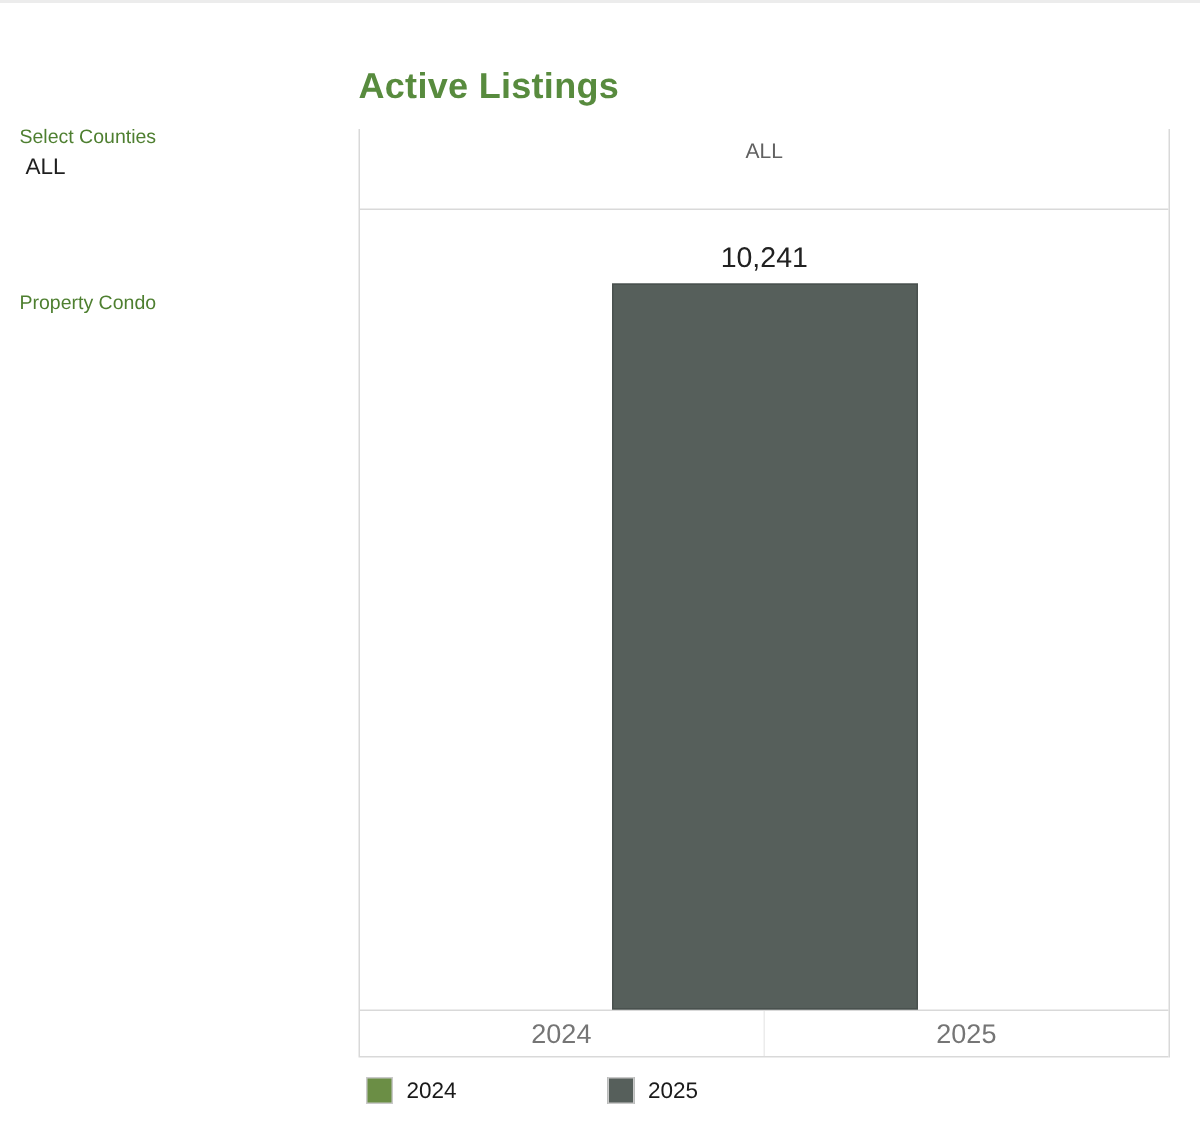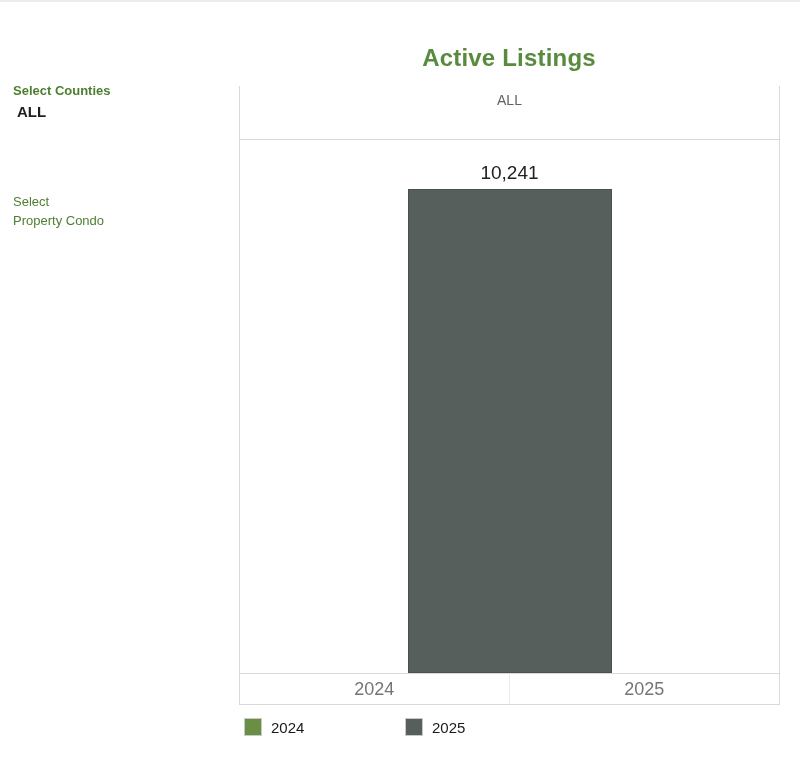--- a/index.html
+++ b/index.html
@@ -3,27 +3,27 @@
 <meta charset="utf-8">
 <style>
   * { margin:0; padding:0; box-sizing:border-box; }
   html,body { width:800px; height:764px; background:#ffffff; font-family:"Liberation Sans", sans-serif; overflow:hidden; }
   body { position:relative; }
 
   .top-edge { position:absolute; top:0; left:0; width:800px; height:2px; background:#ececec; }
 
   
   .filter-group { position:absolute; left:13px; }
-  .filter-counties { top:81px;font-weight:bold; }
+  .filter-counties { top:81px; }
   .filter-property { top:192px; }
   .filter-label { color:#4e7f30; font-size:13px; line-height:19px; }
   .filter-value { color:#1f1f1f; font-size:15px; line-height:20px; padding-left:4px; margin-top:2px; cursor:pointer; }
 
   
-  .chart-title { position:absolute; left:239px; top:44px; width:540px; text-align:center;
+  .chart-title { position:absolute; left:239px; top:44px; width:540px; text-align:left;
                  font-size:24px; font-weight:bold; color:#588b3e; letter-spacing:0.2px; }
 
   
   .chart-card { position:absolute; left:239px; top:86px; width:541px; height:619px;
                 border-left:1px solid #d9d9d9; border-right:1px solid #d9d9d9; background:#fff; }
   .chart-head { height:54px; border-bottom:1px solid #d9d9d9; text-align:center; padding-top:7px; }
   .chart-head-line { font-size:14px; line-height:14px; color:#616161; }
   .chart-head-line + .chart-head-line { margin-top:14px; }
 
   .plot { height:534px; border-bottom:1px solid #d9d9d9; display:flex; }
@@ -49,21 +49,20 @@
 <body>
 
 <div class="top-edge"></div>
 
 <div class="filter-group filter-counties">
   <div class="filter-label">Select Counties</div>
   <div class="filter-value">ALL</div>
 </div>
 
 <div class="filter-group filter-property">
-  <div class="filter-label">Select</div>
   <div class="filter-label">Property Condo</div>
 </div>
 
 <div class="chart-title">Active Listings</div>
 
 <div class="chart-card">
   <div class="chart-head">
     <div class="chart-head-line">ALL</div>
   </div>
 

